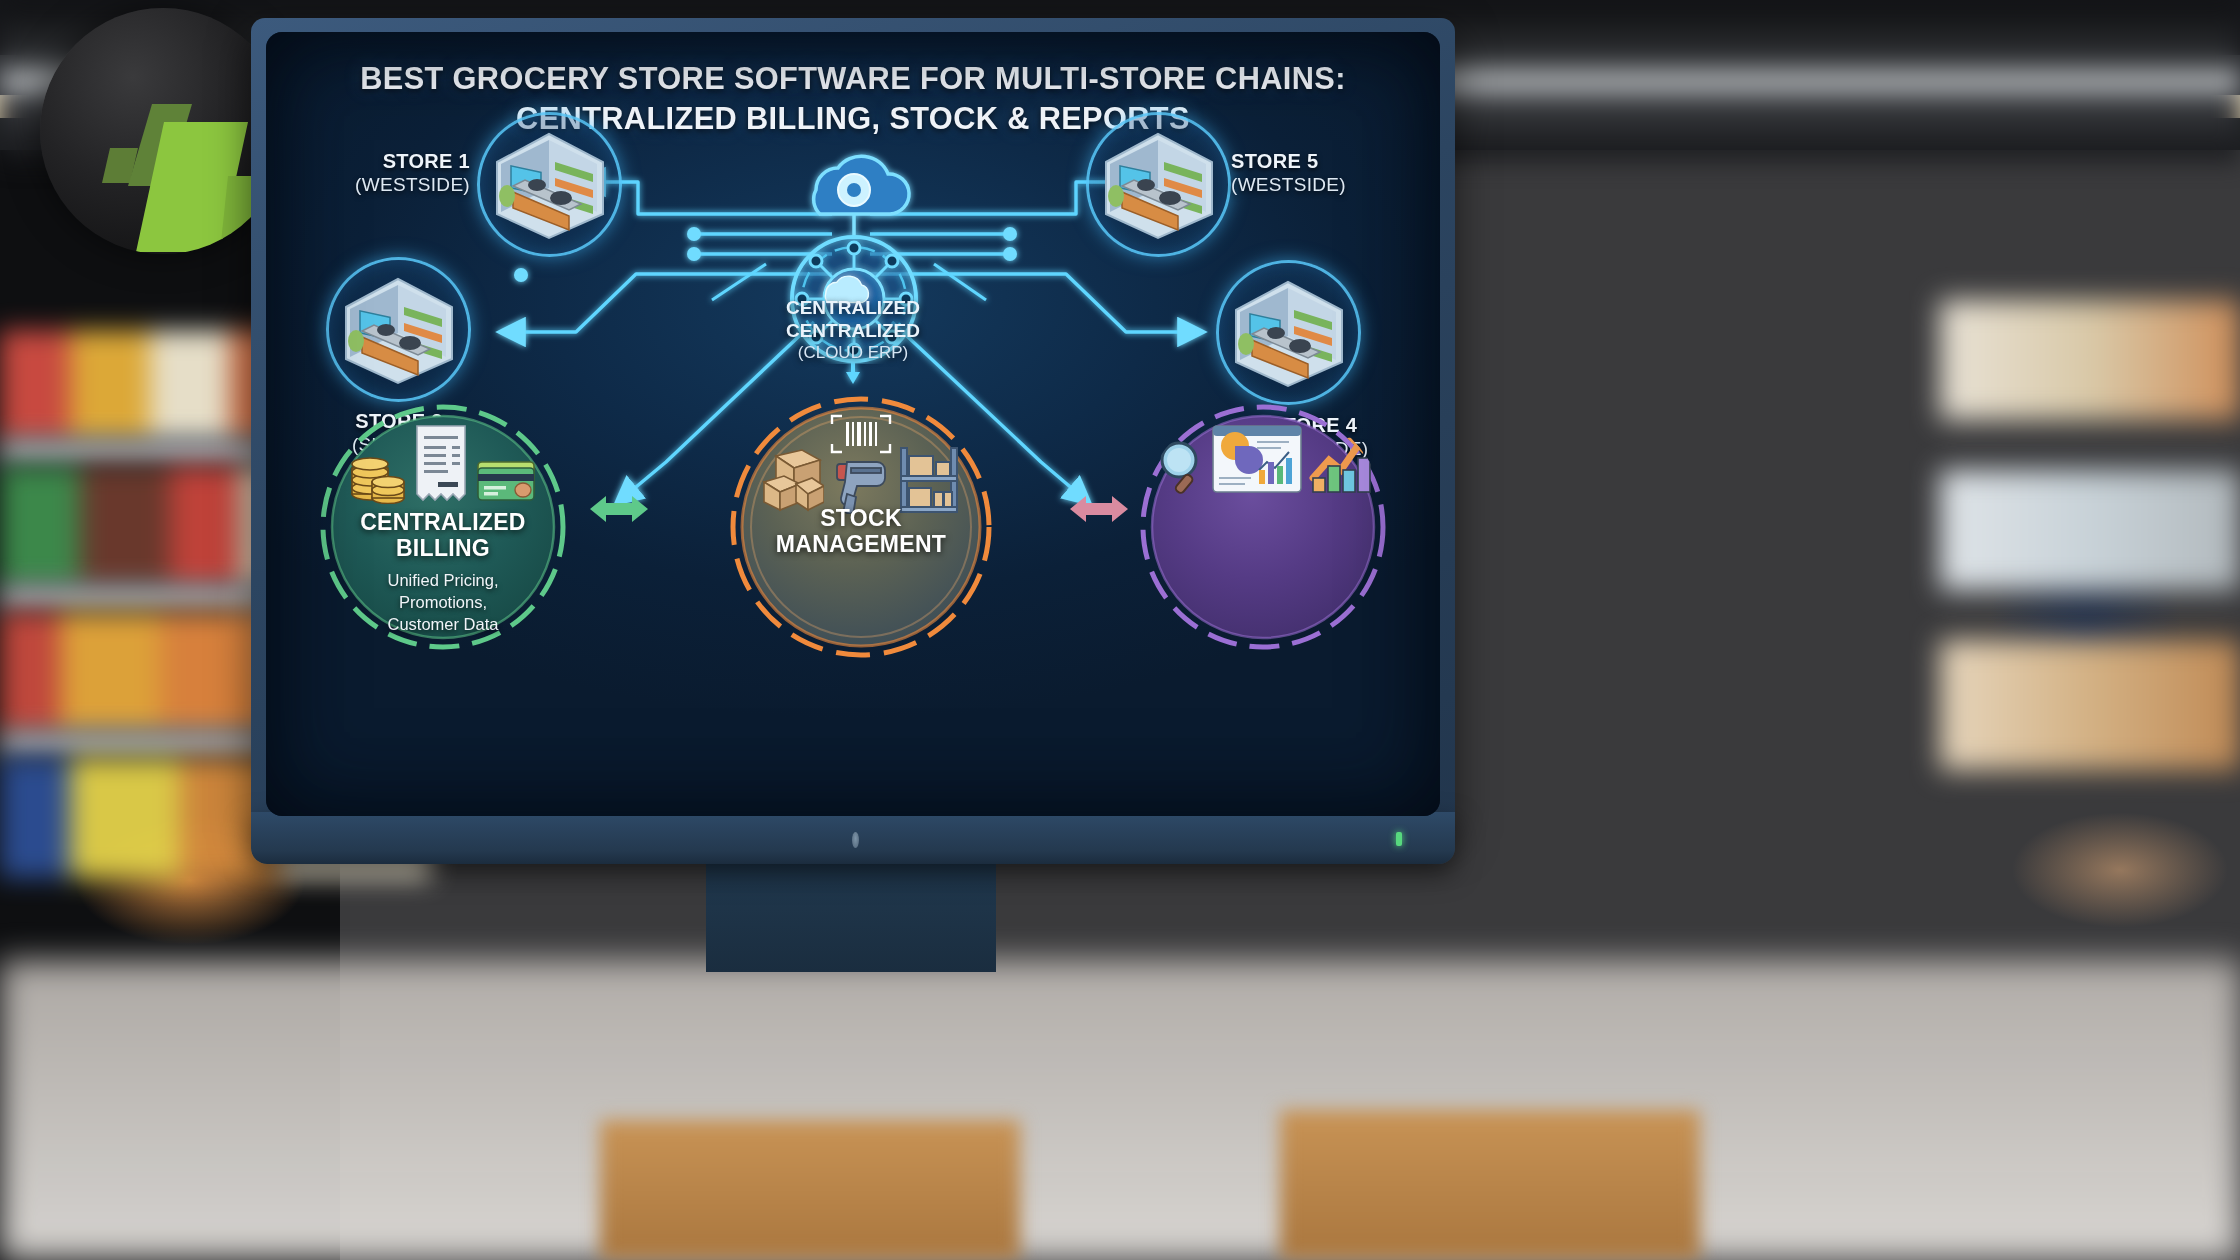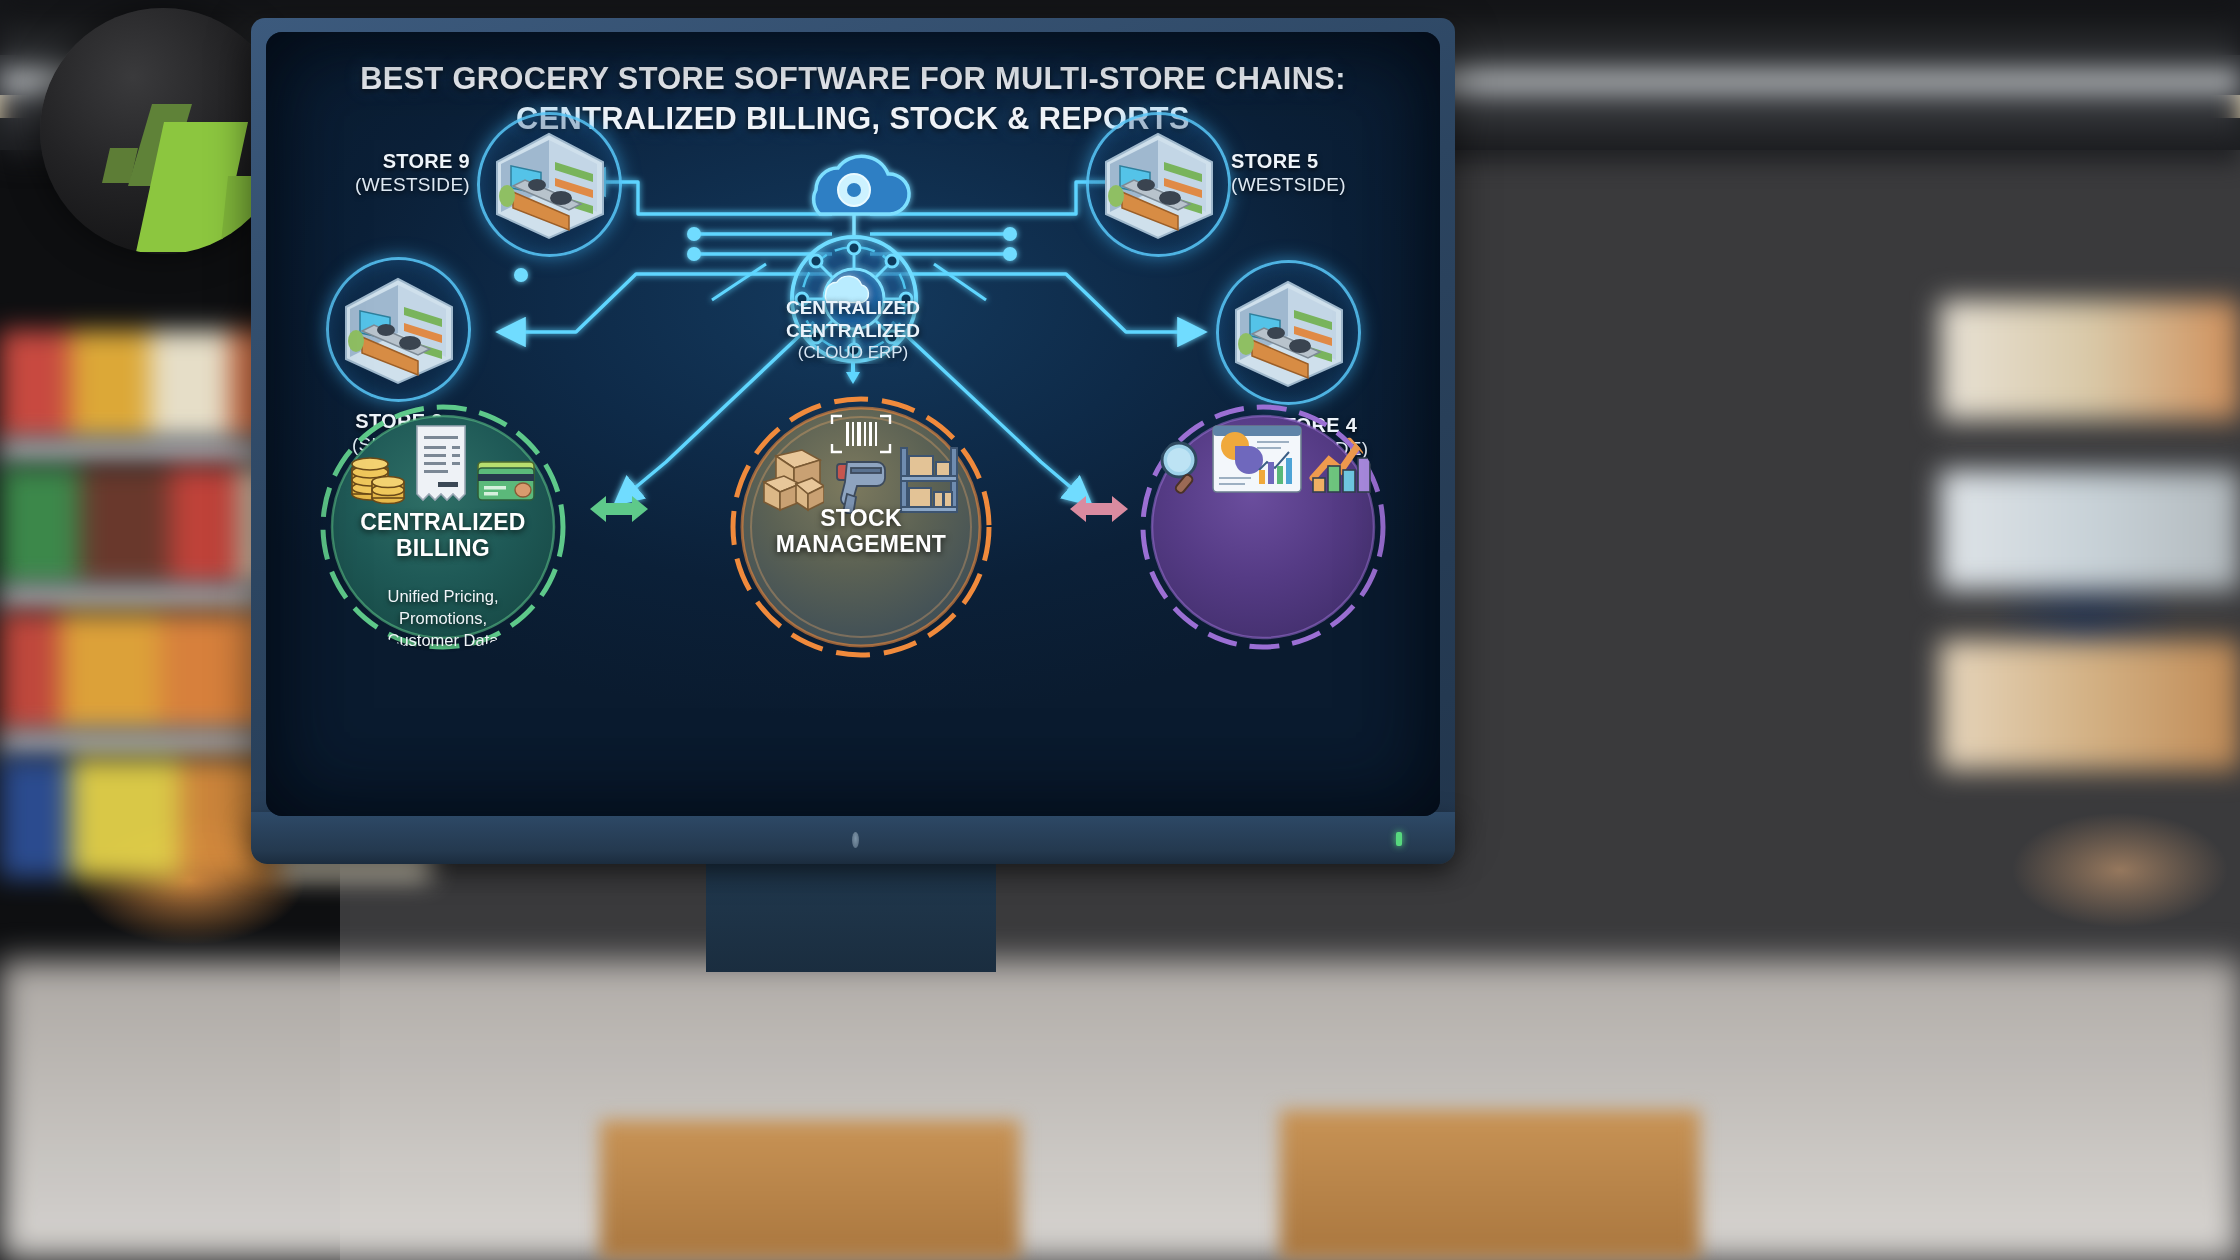--- a/index.html
+++ b/index.html
@@ -83,21 +83,21 @@
                color:#eaf3fb; font-weight:bold; font-size:19px; line-height:1.2;
                text-shadow:0 2px 6px rgba(0,0,0,.8); }
   .hub-label .sub { display:block; font-weight:normal; font-size:17px; color:#d7e6f4; }
 
   
   .feat { position:absolute; width:250px; height:250px; border-radius:50%; overflow:hidden; }
   .feat .disc { position:absolute; inset:14px; border-radius:50%; }
   .feat-txt { position:absolute; left:0; right:0; text-align:center; color:#fff; }
   .feat-title { font-weight:bold; font-size:23px; line-height:1.12; letter-spacing:.3px;
                 text-shadow:0 2px 6px rgba(0,0,0,.75); }
-  .feat-sub { margin-top:23px; font-size:16.5px; line-height:1.35; color:#f0f4f8;
+  .feat-sub { margin-top:7px; font-size:16.5px; line-height:1.35; color:#f0f4f8;
               text-shadow:0 2px 5px rgba(0,0,0,.7); }
   .feat-icons { position:absolute; left:0; right:0; top:22px; display:flex; justify-content:center;
                 align-items:flex-end; gap:6px; }
 
   .biarrow { position:absolute; }
 </style>
 </head>
 <body>
 
 <div id="bg">
@@ -208,21 +208,21 @@
       <polygon points="72,60 110,72 110,80 72,68" fill="#e08a46"></polygon>
       <polygon points="72,76 110,88 110,96 72,84" fill="#79b45c"></polygon>
       <polygon points="30,74 86,98 86,112 30,90" fill="#d78c44" stroke="#9c5f28" stroke-width="1.5"></polygon>
       <polygon points="30,68 86,92 98,86 42,62" fill="#b8c3cc" stroke="#7d8a95" stroke-width="1.5"></polygon>
       <ellipse cx="54" cy="67" rx="9" ry="6" fill="#3a4450"></ellipse>
       <ellipse cx="78" cy="80" rx="11" ry="7" fill="#3a4450"></ellipse>
       <ellipse cx="24" cy="78" rx="8" ry="11" fill="#8fbf63"></ellipse>
     </svg>
   </div>
   <div class="slabel" style="left:18px;top:118px;text-align:right;width:186px;">
-    <span>STORE 9</span>
+    <span>STORE 1</span>
     <span class="sub">(WESTSIDE)</span>
   </div>
 
   <div class="store" style="left:60px;top:225px;">
     <div class="ring"></div>
     <svg width="133" height="133" viewBox="0 0 133 133">
       <polygon points="14,44 66,16 120,44 120,96 66,120 14,96" fill="#cfe0ec" stroke="#9fb8cc" stroke-width="2"></polygon>
       <polygon points="18,46 66,22 66,70 18,94" fill="#9fb8cf"></polygon>
       <polygon points="66,22 114,46 114,94 66,70" fill="#c3d6e6"></polygon>
       <rect x="28" y="42" width="30" height="22" fill="#54c3e8" stroke="#2e7f9c" stroke-width="1.5" transform="skewY(12)"></rect>

